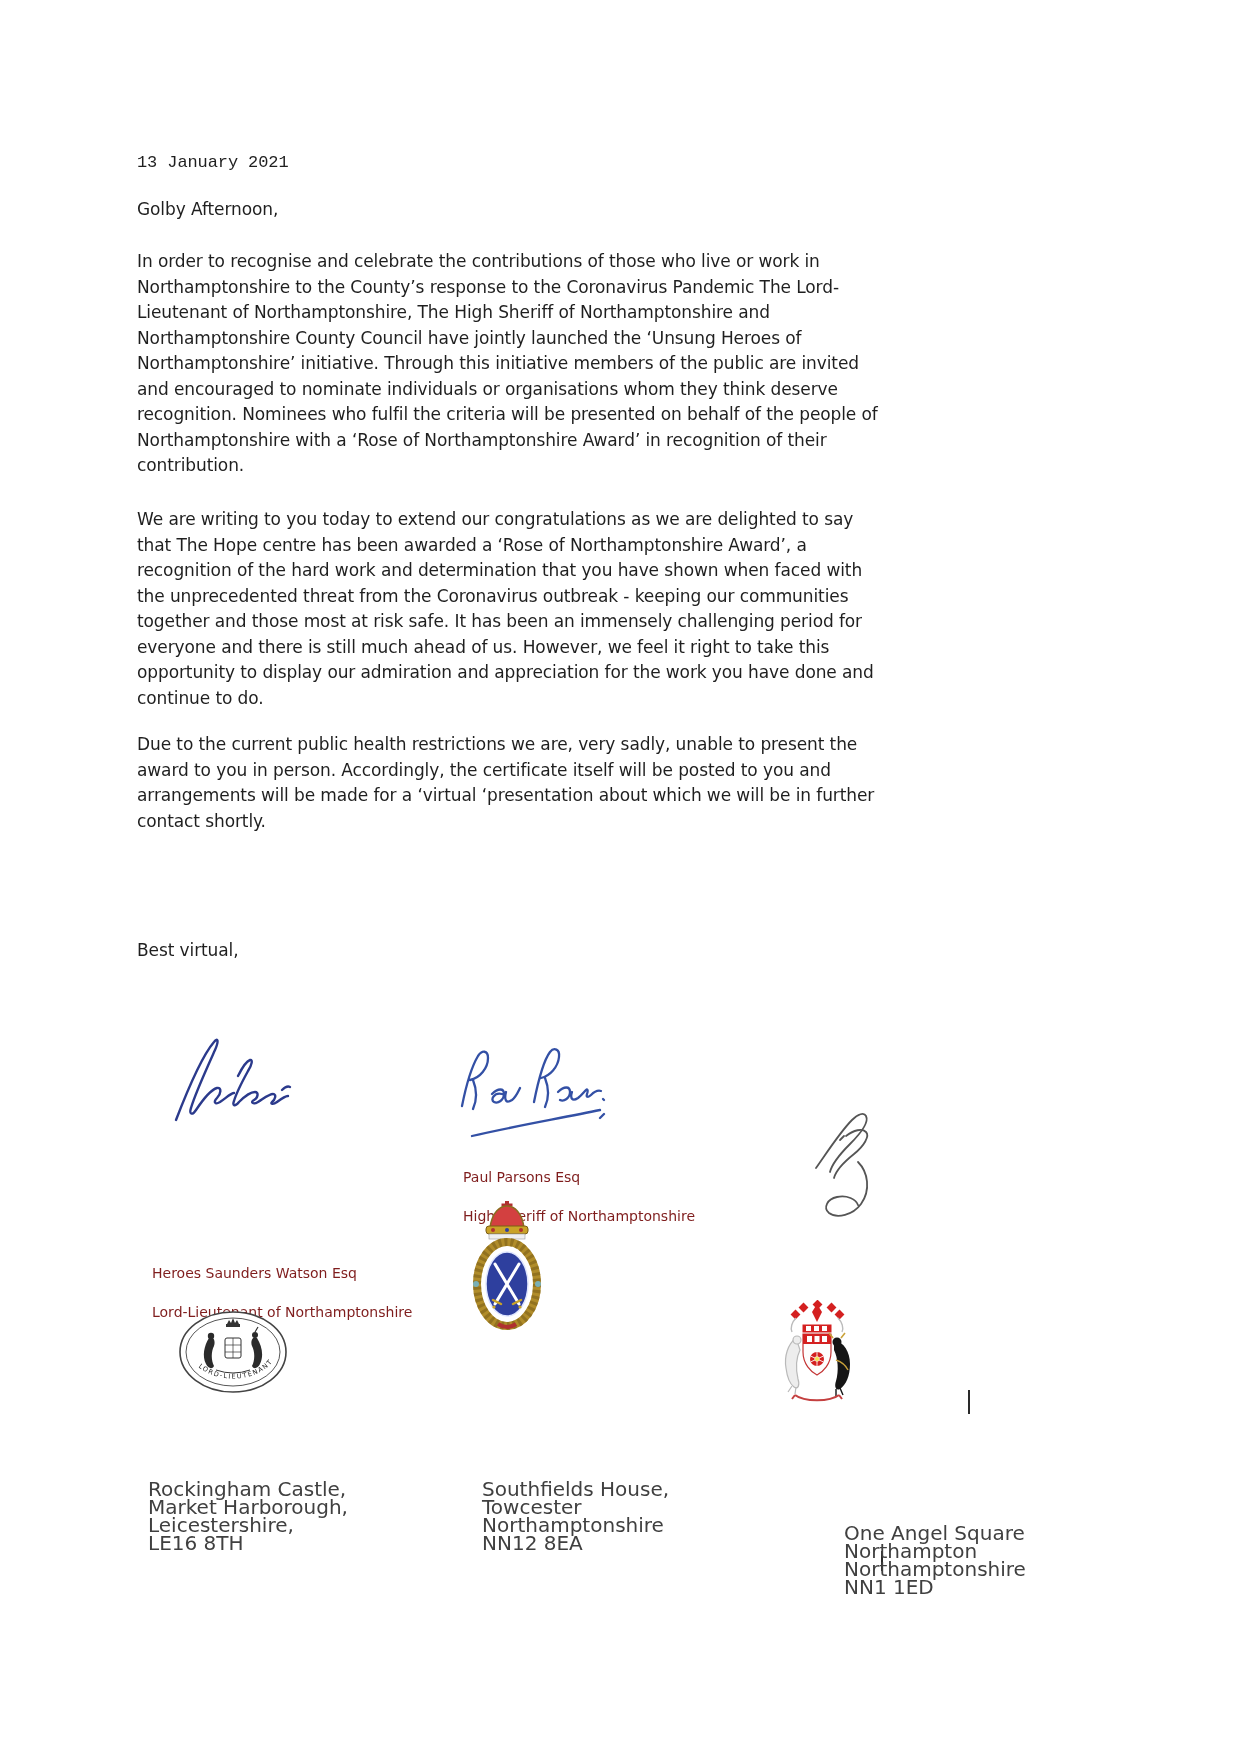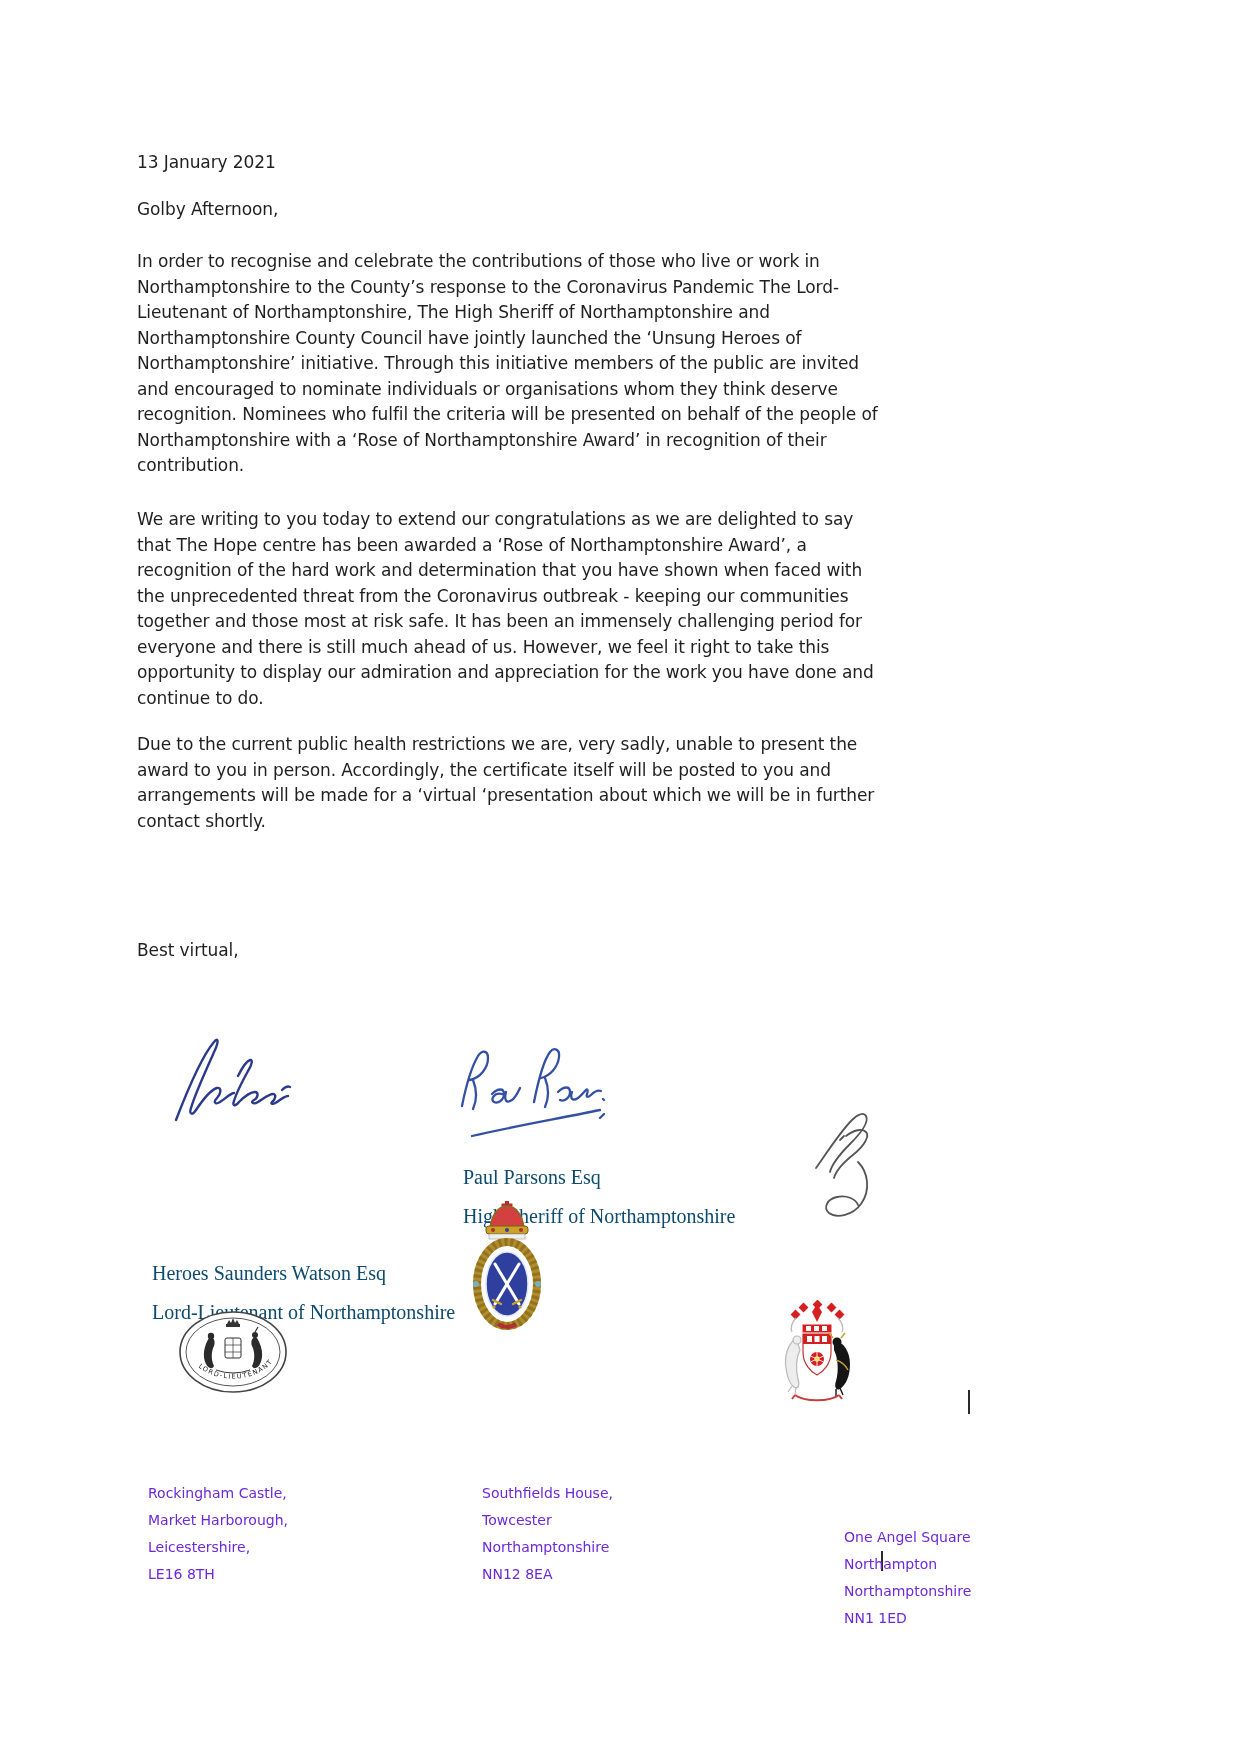--- a/index.html
+++ b/index.html
@@ -6,48 +6,48 @@
   .page {
     position: relative;
     width: 1240px;
     height: 1754px;
     background: #ffffff;
     font-family: "DejaVu Sans", "Liberation Sans", sans-serif;
     color: #1f1f1f;
     overflow: hidden;
   }
   .txt { position: absolute; font-size: 17px; line-height: 25.5px; white-space: pre-line; letter-spacing: -0.1px; }
-  .date-line       { left: 137px; top: 150px; }
+  .date-line       { left: 137px; top: 150px; font-family: Liberation Mono, monospace; }
   .salutation-line { left: 137px; top: 197px; }
   .para-1 { left: 137px; top: 249px; width: 900px; }
   .para-2 { left: 137px; top: 507px; width: 900px; }
   .para-3 { left: 137px; top: 732px; width: 900px; }
   .para-4 { left: 137px; top: 860px; width: 900px; }
   .closing-line { left: 137px; top: 938px; }
 
   .sig { position: absolute; }
   .sig-james { left: 162px; top: 1032px; }
   .sig-paul  { left: 450px; top: 1042px; }
   .sig-matt  { left: 796px; top: 1106px; }
 
-  .sigblock { position: absolute; font-size: 20px; line-height: 19.5px; color: #0c4a6e; white-space: pre-line; font-family: Liberation Serif, serif; }
+  .sigblock { position: absolute; font-size: 14px; line-height: 19.5px; color: #7f1d1d; white-space: pre-line; }
   .block-paul  { left: 463px; top: 1148px; }
   .block-james { left: 152px; top: 1244px; }
   .block-matt  { left: 742px; top: 1234px; }
 
   .crest { position: absolute; }
   .crest-sheriff { left: 468px; top: 1200px; }
   .crest-lordlt  { left: 176px; top: 1308px; }
   .crest-county  { left: 766px; top: 1300px; }
 
   .vbar { position: absolute; width: 2px; background: #2a2a2a; }
   .vbar-1 { left: 968px; top: 1390px; height: 24px; }
   .vbar-2 { left: 881px; top: 1551px; height: 20px; width: 2px; }
 
-  .addr { position: absolute; font-size: 14px; line-height: 27px; color: #6d28d9; white-space: pre-line; }
+  .addr { position: absolute; font-size: 20px; line-height: 18px; color: #404040; white-space: pre-line; }
   .addr-1 { left: 148px; top: 1480px; }
   .addr-2 { left: 482px; top: 1480px; }
   .addr-3 { left: 844px; top: 1480px; margin-top: 44px; }
 </style>
 </head>
 <body>
 
 <div class="page">
 
   <div class="txt date-line">13 January 2021</div>

